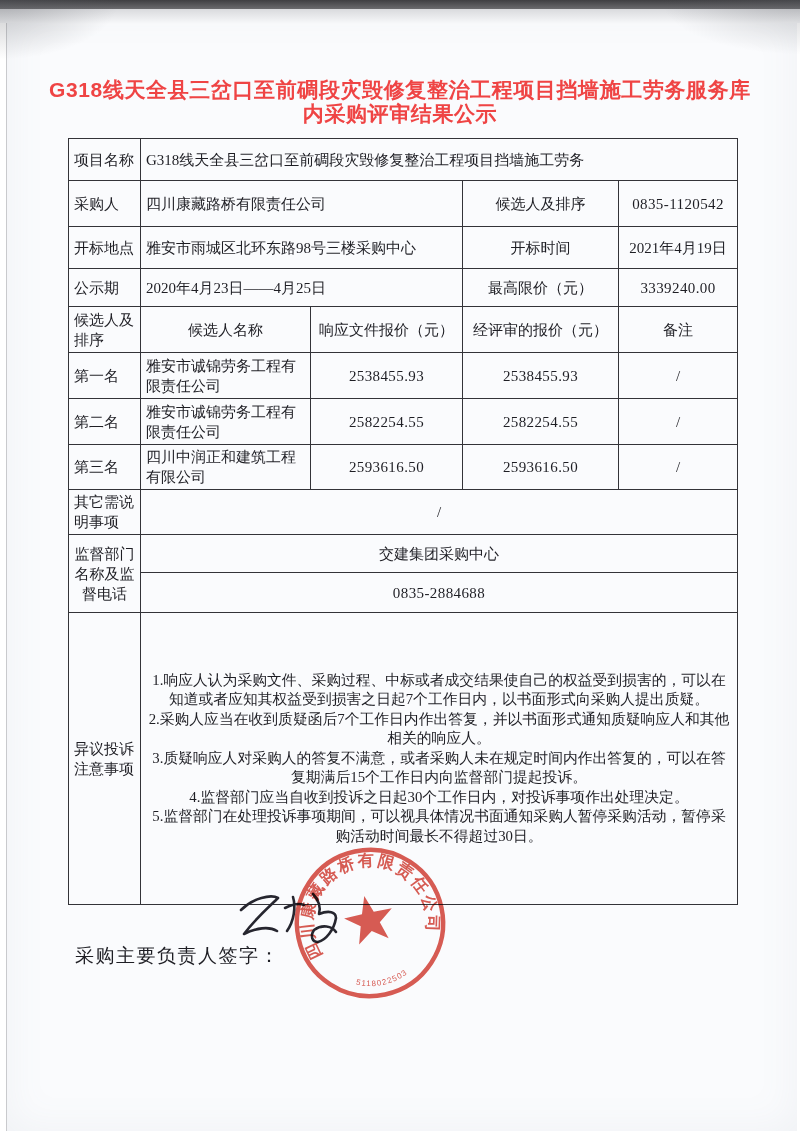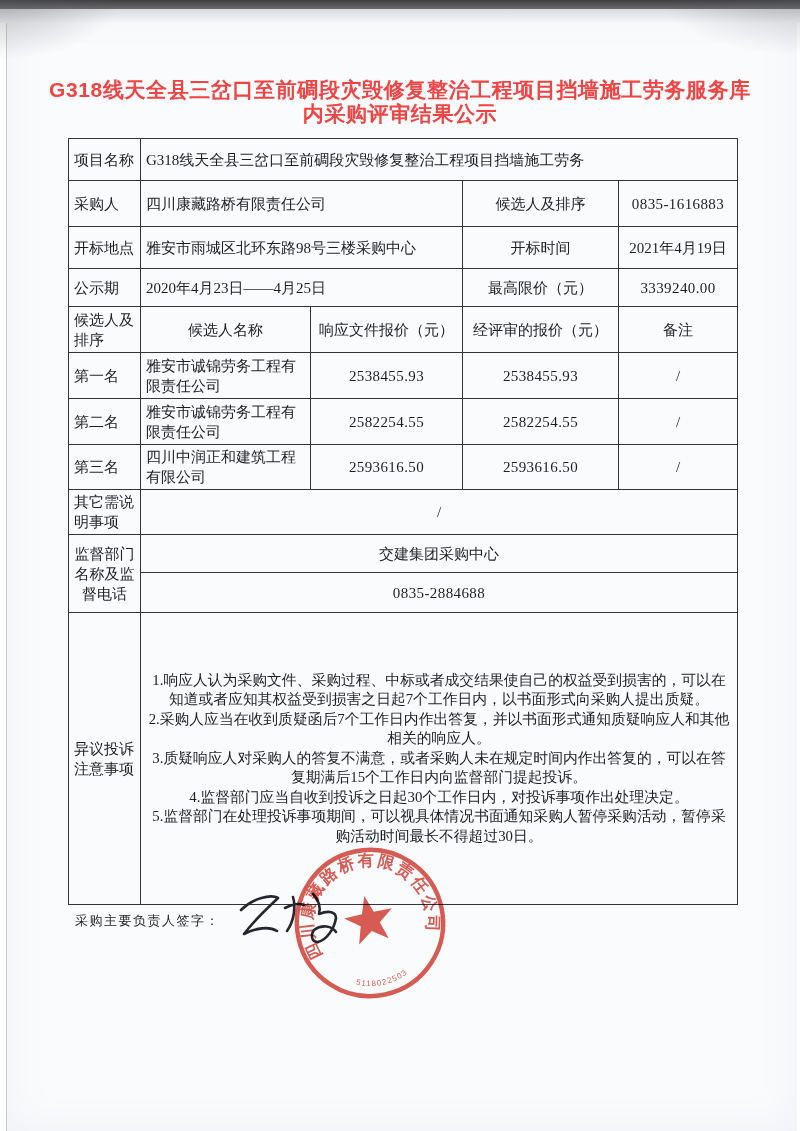--- a/index.html
+++ b/index.html
@@ -46,22 +46,22 @@
   td.lab-c{text-align:center;padding-left:3px;padding-right:3px;}
   td.v-left{text-align:left;padding-left:8px;}
   td.v-center{text-align:center;}
   td.num{text-align:center;letter-spacing:0.4px;}
   td.notice-cell{padding:8px 11px;}
   .notice-cell p{margin:0;line-height:19.5px;font-size:14.8px;text-align:center;}
   tr.h42{height:42px;} tr.h46{height:46px;} tr.h38{height:38px;}
   tr.h44{height:44px;} tr.h40{height:40px;} tr.h292{height:292px;}
 
   .sign-label{
-    position:absolute;left:75px;top:912px;
-    font-size:13px;letter-spacing:1.5px;color:#1e1e24;
+    position:absolute;left:75px;top:943px;
+    font-size:19px;letter-spacing:1.5px;color:#1e1e24;
   }
   .signature{position:absolute;left:233px;top:884px;width:118px;height:74px;}
   .seal{
     position:absolute;left:291px;top:844px;width:158px;height:158px;
     transform:rotate(-12deg);
     opacity:0.88;
     mix-blend-mode:multiply;
   }
 </style>
 </head>
@@ -85,21 +85,21 @@
   </colgroup>
   <tbody>
     <tr class="h42">
       <td class="lab">项目名称</td>
       <td class="v-left" colspan="4">G318线天全县三岔口至前碉段灾毁修复整治工程项目挡墙施工劳务</td>
     </tr>
     <tr class="h46">
       <td class="lab">采购人</td>
       <td class="v-left" colspan="2">四川康藏路桥有限责任公司</td>
       <td class="v-center">候选人及排序</td>
-      <td class="num">0835-1616883</td>
+      <td class="num">0835-1120542</td>
     </tr>
     <tr class="h42">
       <td class="lab">开标地点</td>
       <td class="v-left" colspan="2">雅安市雨城区北环东路98号三楼采购中心</td>
       <td class="v-center">开标时间</td>
       <td class="v-center">2021年4月19日</td>
     </tr>
     <tr class="h38">
       <td class="lab">公示期</td>
       <td class="v-left" colspan="2">2020年4月23日——4月25日</td>

